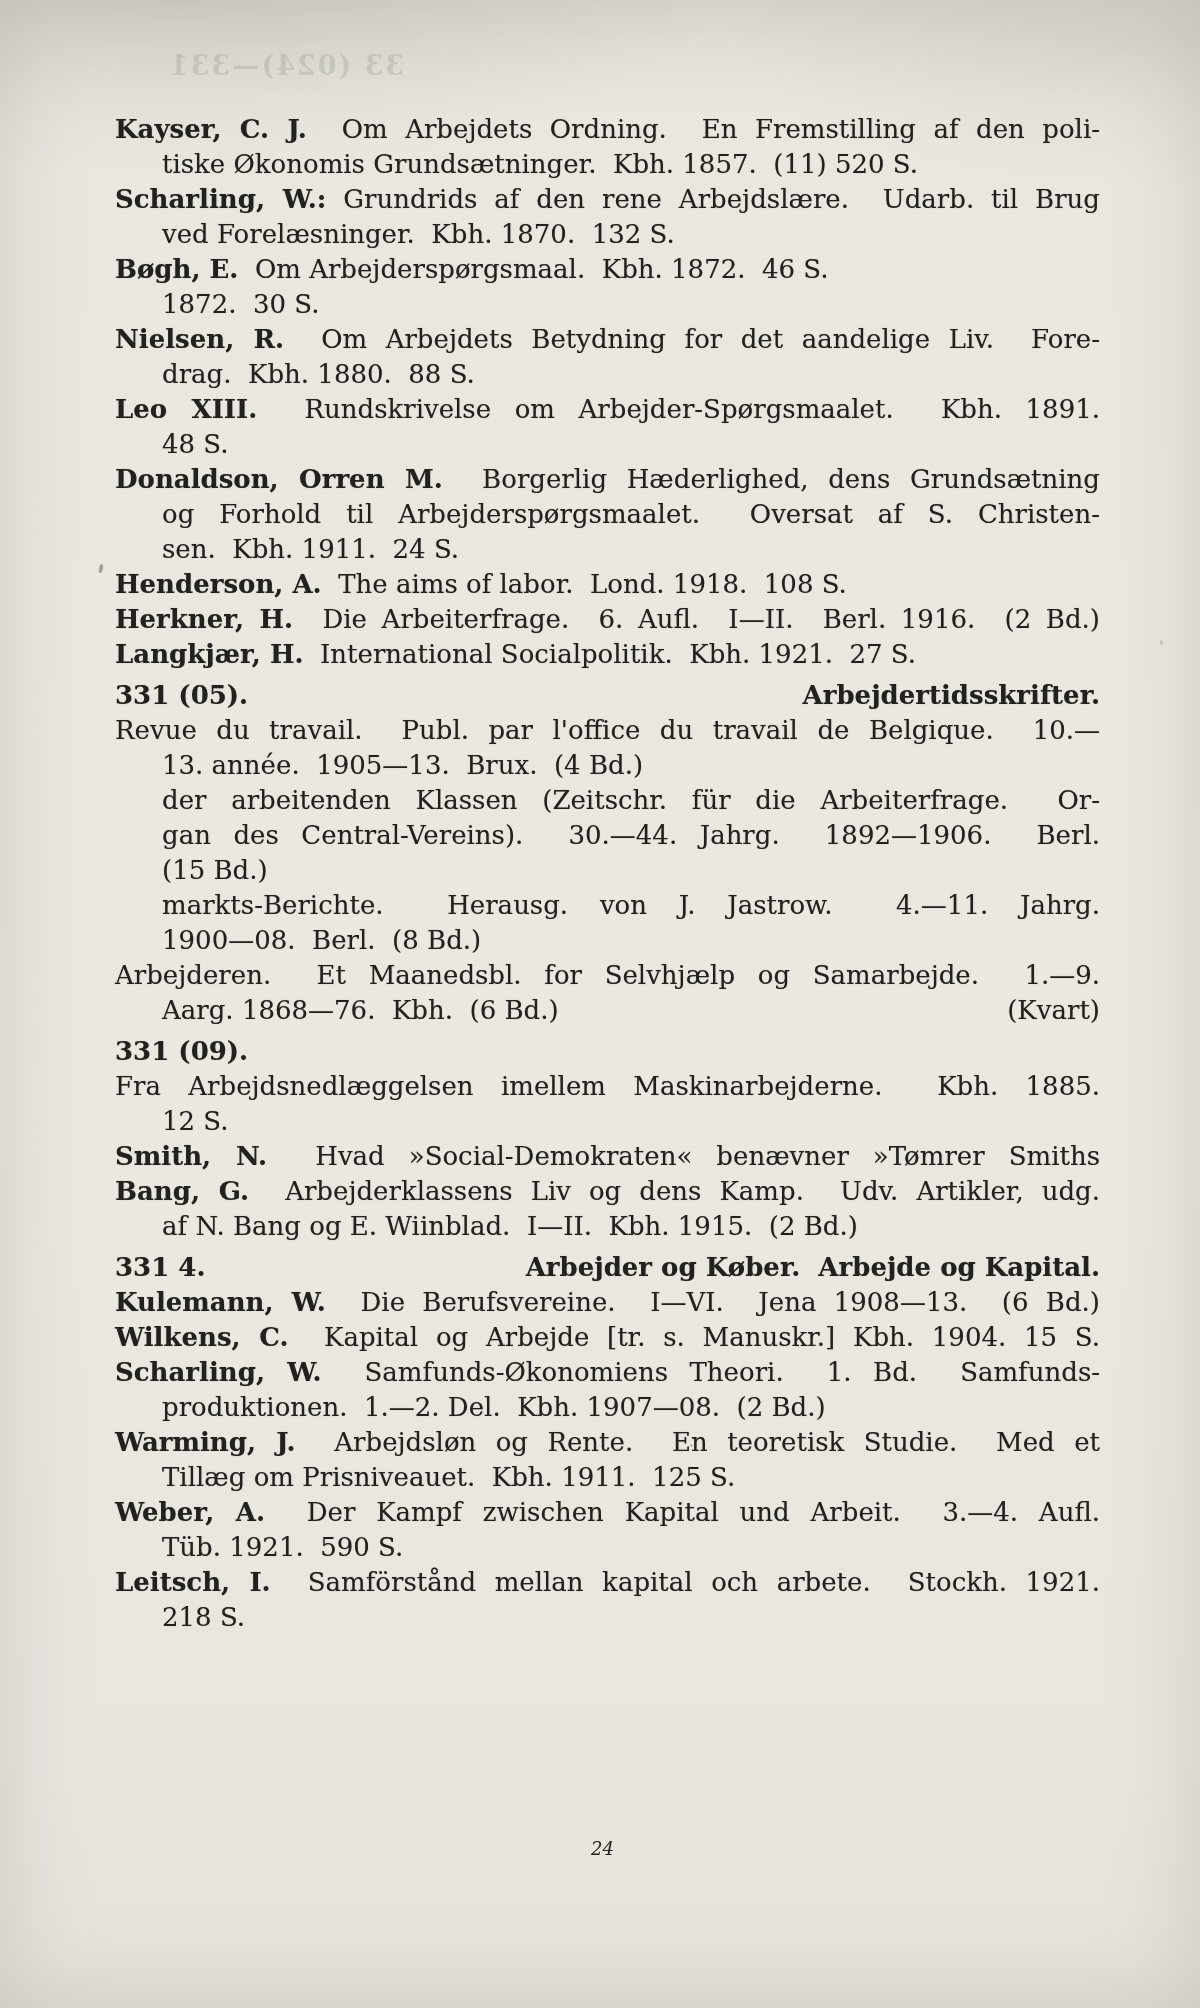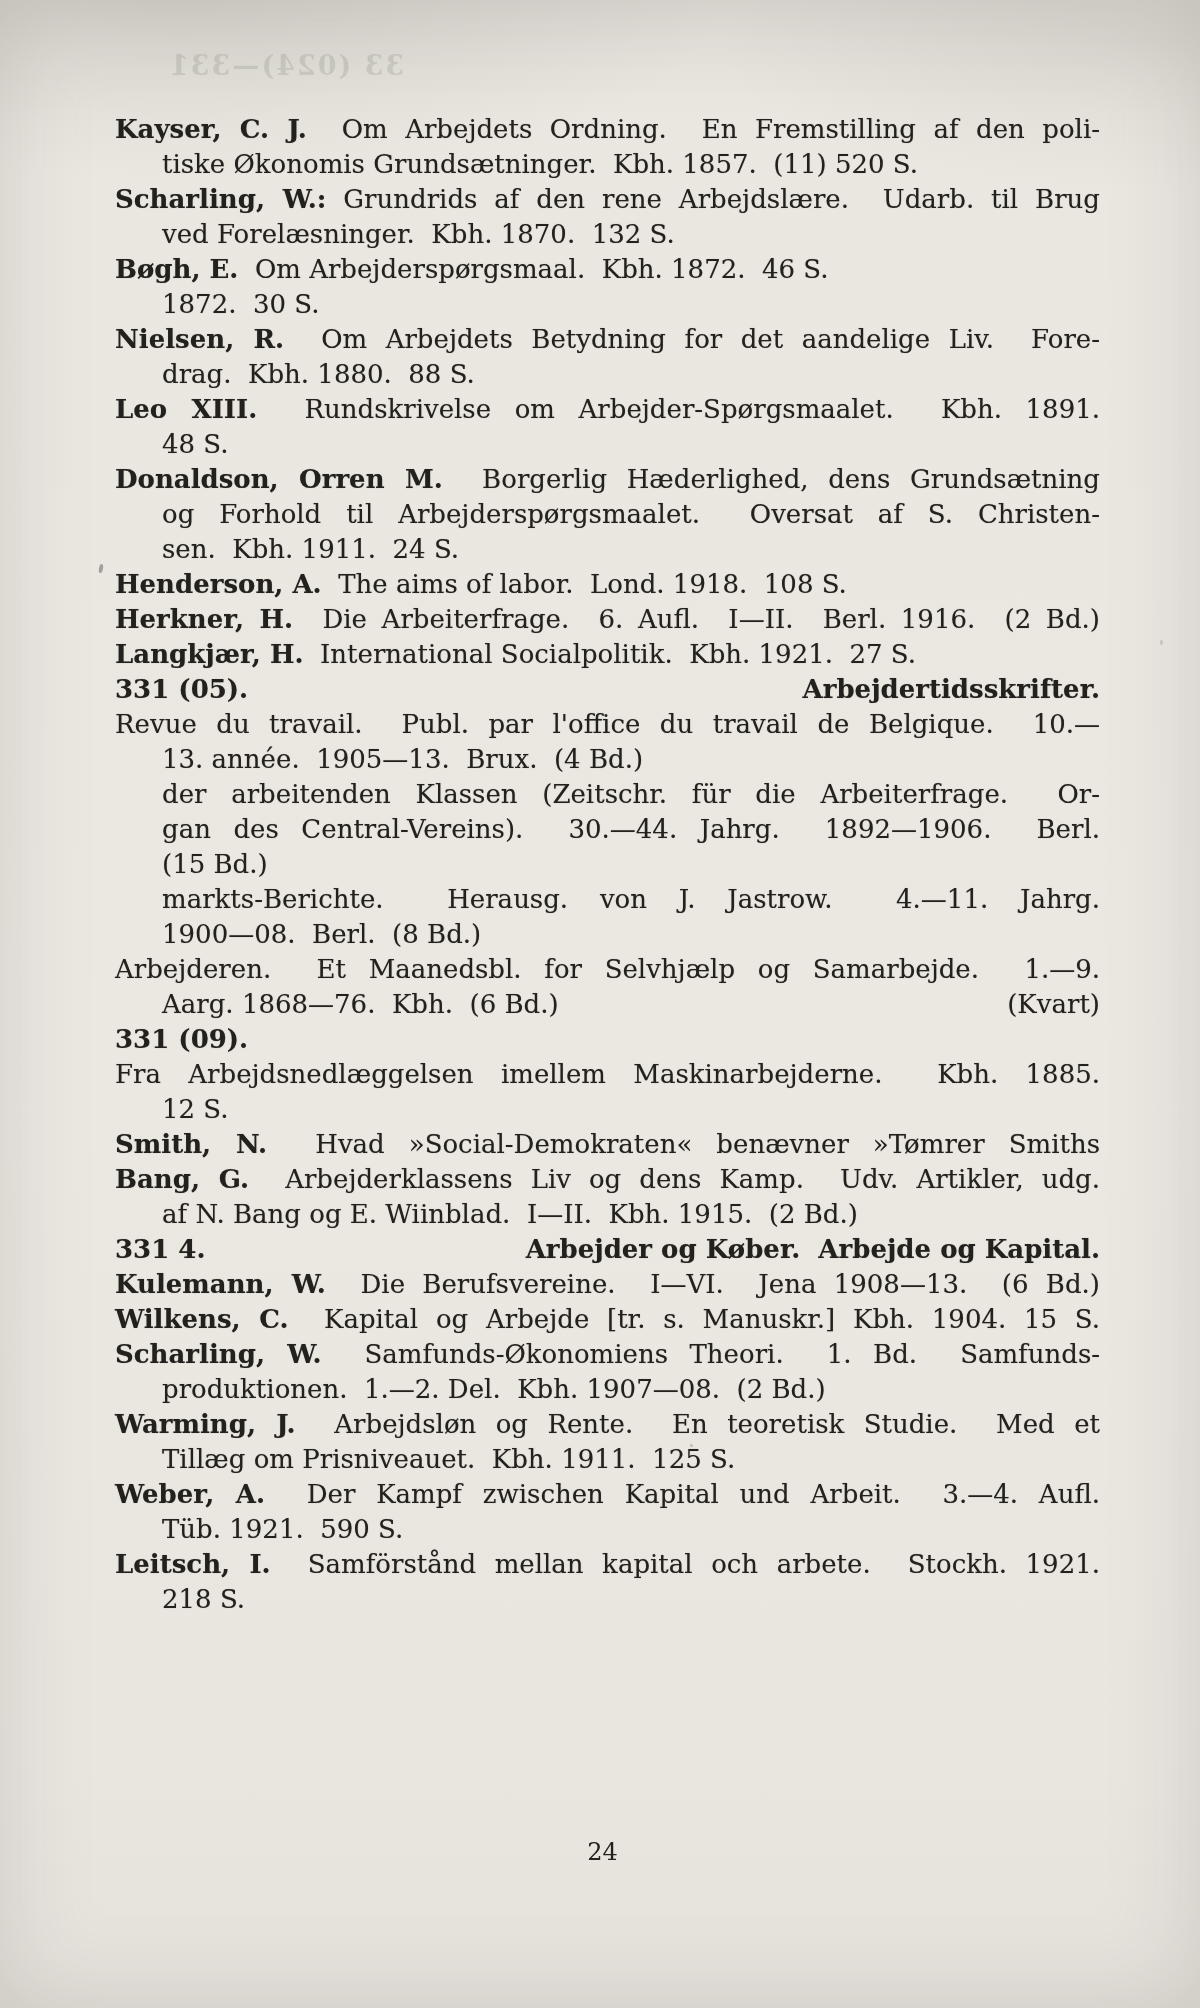--- a/index.html
+++ b/index.html
@@ -45,28 +45,30 @@
   }
   .line.ind { padding-left: 47px; }
   .line.j { text-align: justify; text-align-last: justify; }
   .line b, .heading-row { font-weight: 700; }
   .tail { float: right; }
   .heading-row {
     display: flex;
     justify-content: space-between;
     height: 35px;
     line-height: 35px;
+    margin-top: 6px;
   }
   .page-number {
     position: absolute;
     top: 1838px;
     left: 5px;
     right: 0;
     text-align: center;
-    font-size: 24px;
+    font-size: 18px;
+    font-style: italic;
   }
   .speck {
     position: absolute;
     background: rgba(50,48,42,0.55);
     border-radius: 40% 60% 50% 50%;
   }
   .speck-1 { left: 99px; top: 564px; width: 4px; height: 9px; transform: rotate(12deg); opacity:.7; }
   .speck-2 { left: 690px; top: 1444px; width: 3px; height: 3px; opacity:.4; }
   .speck-3 { left: 1160px; top: 640px; width: 3px; height: 5px; opacity:.3; }
 </style>

